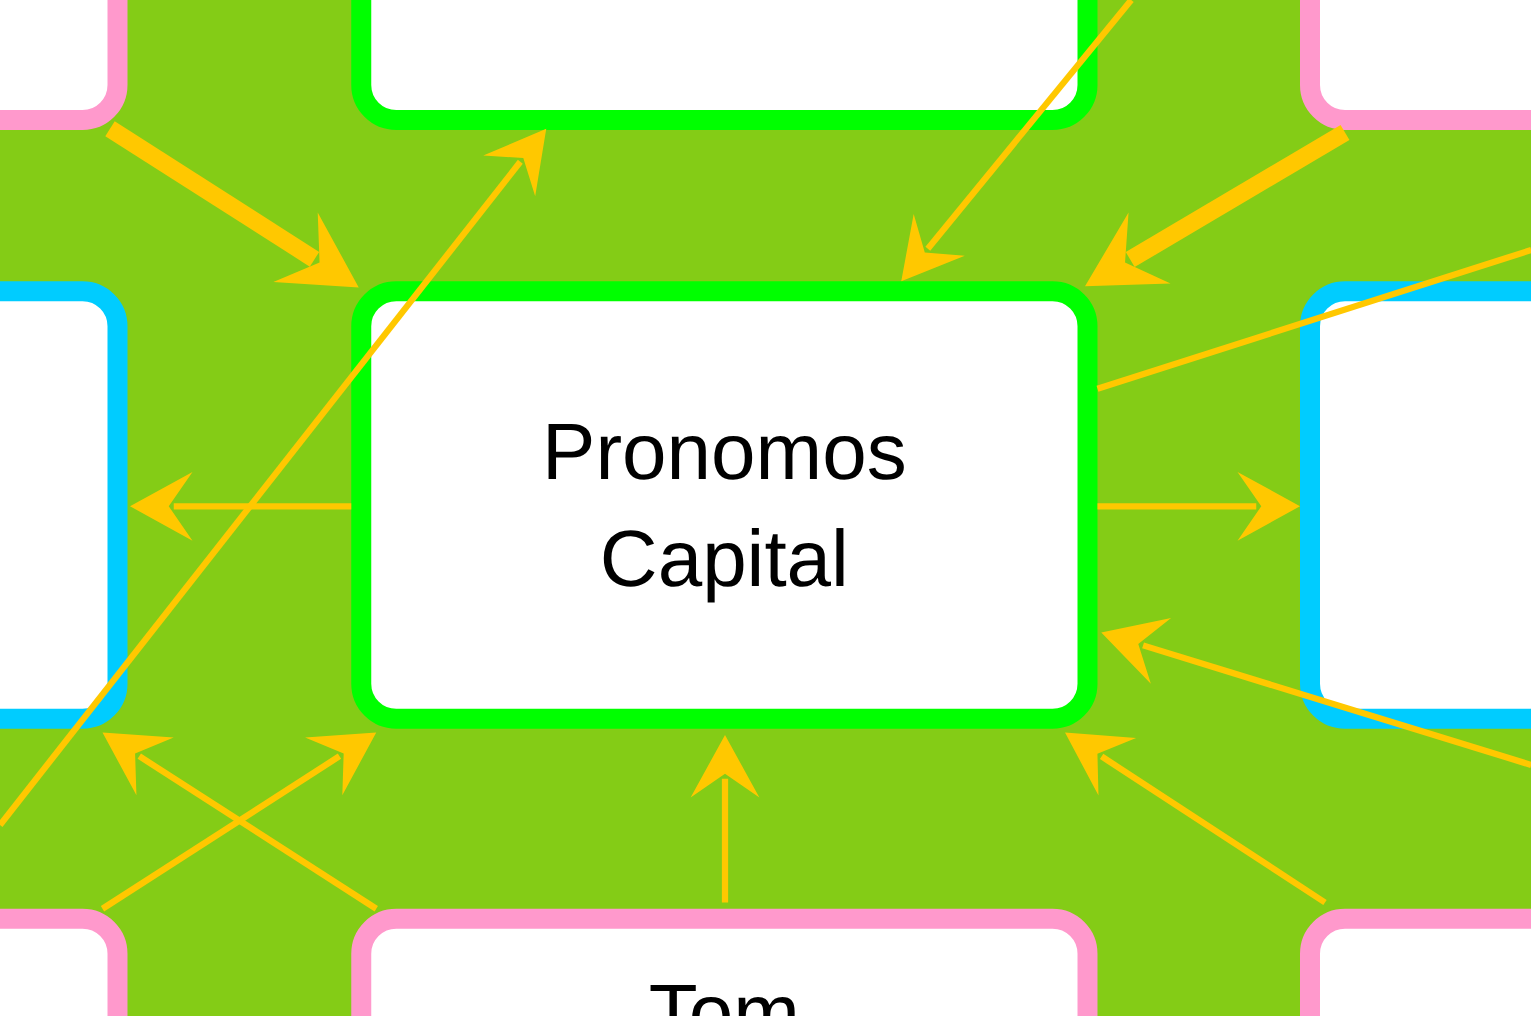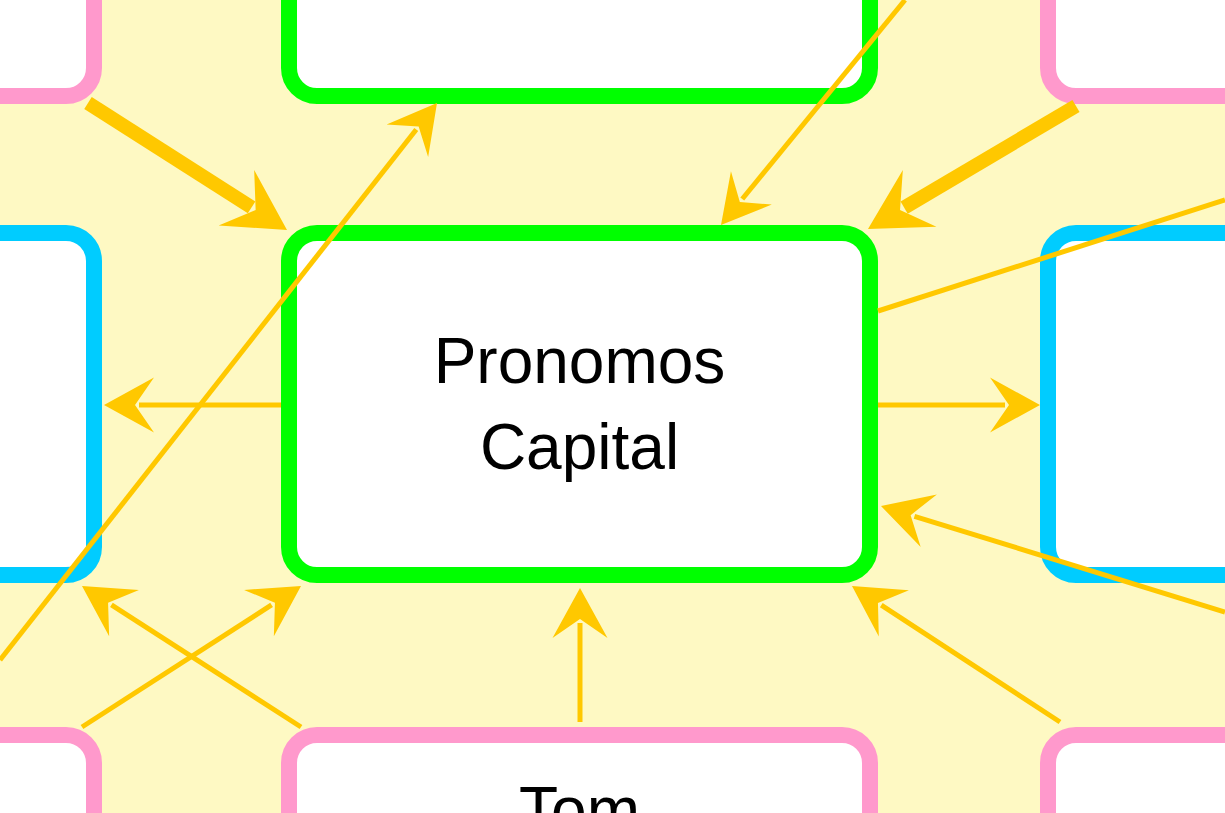--- a/index.html
+++ b/index.html
@@ -9,21 +9,21 @@
       height: 813px;
       overflow: hidden;
       background: #303030;
     }
     #canvas {
       position: absolute;
       left: 0;
       top: 0;
       width: 1225px;
       height: 813px;
-      background: #fef9c3;
+      background: #84cc16;
     }
     svg {
       position: absolute;
       left: 0;
       top: 0;
     }
     .node-label {
       position: absolute;
       display: flex;
       align-items: center;

